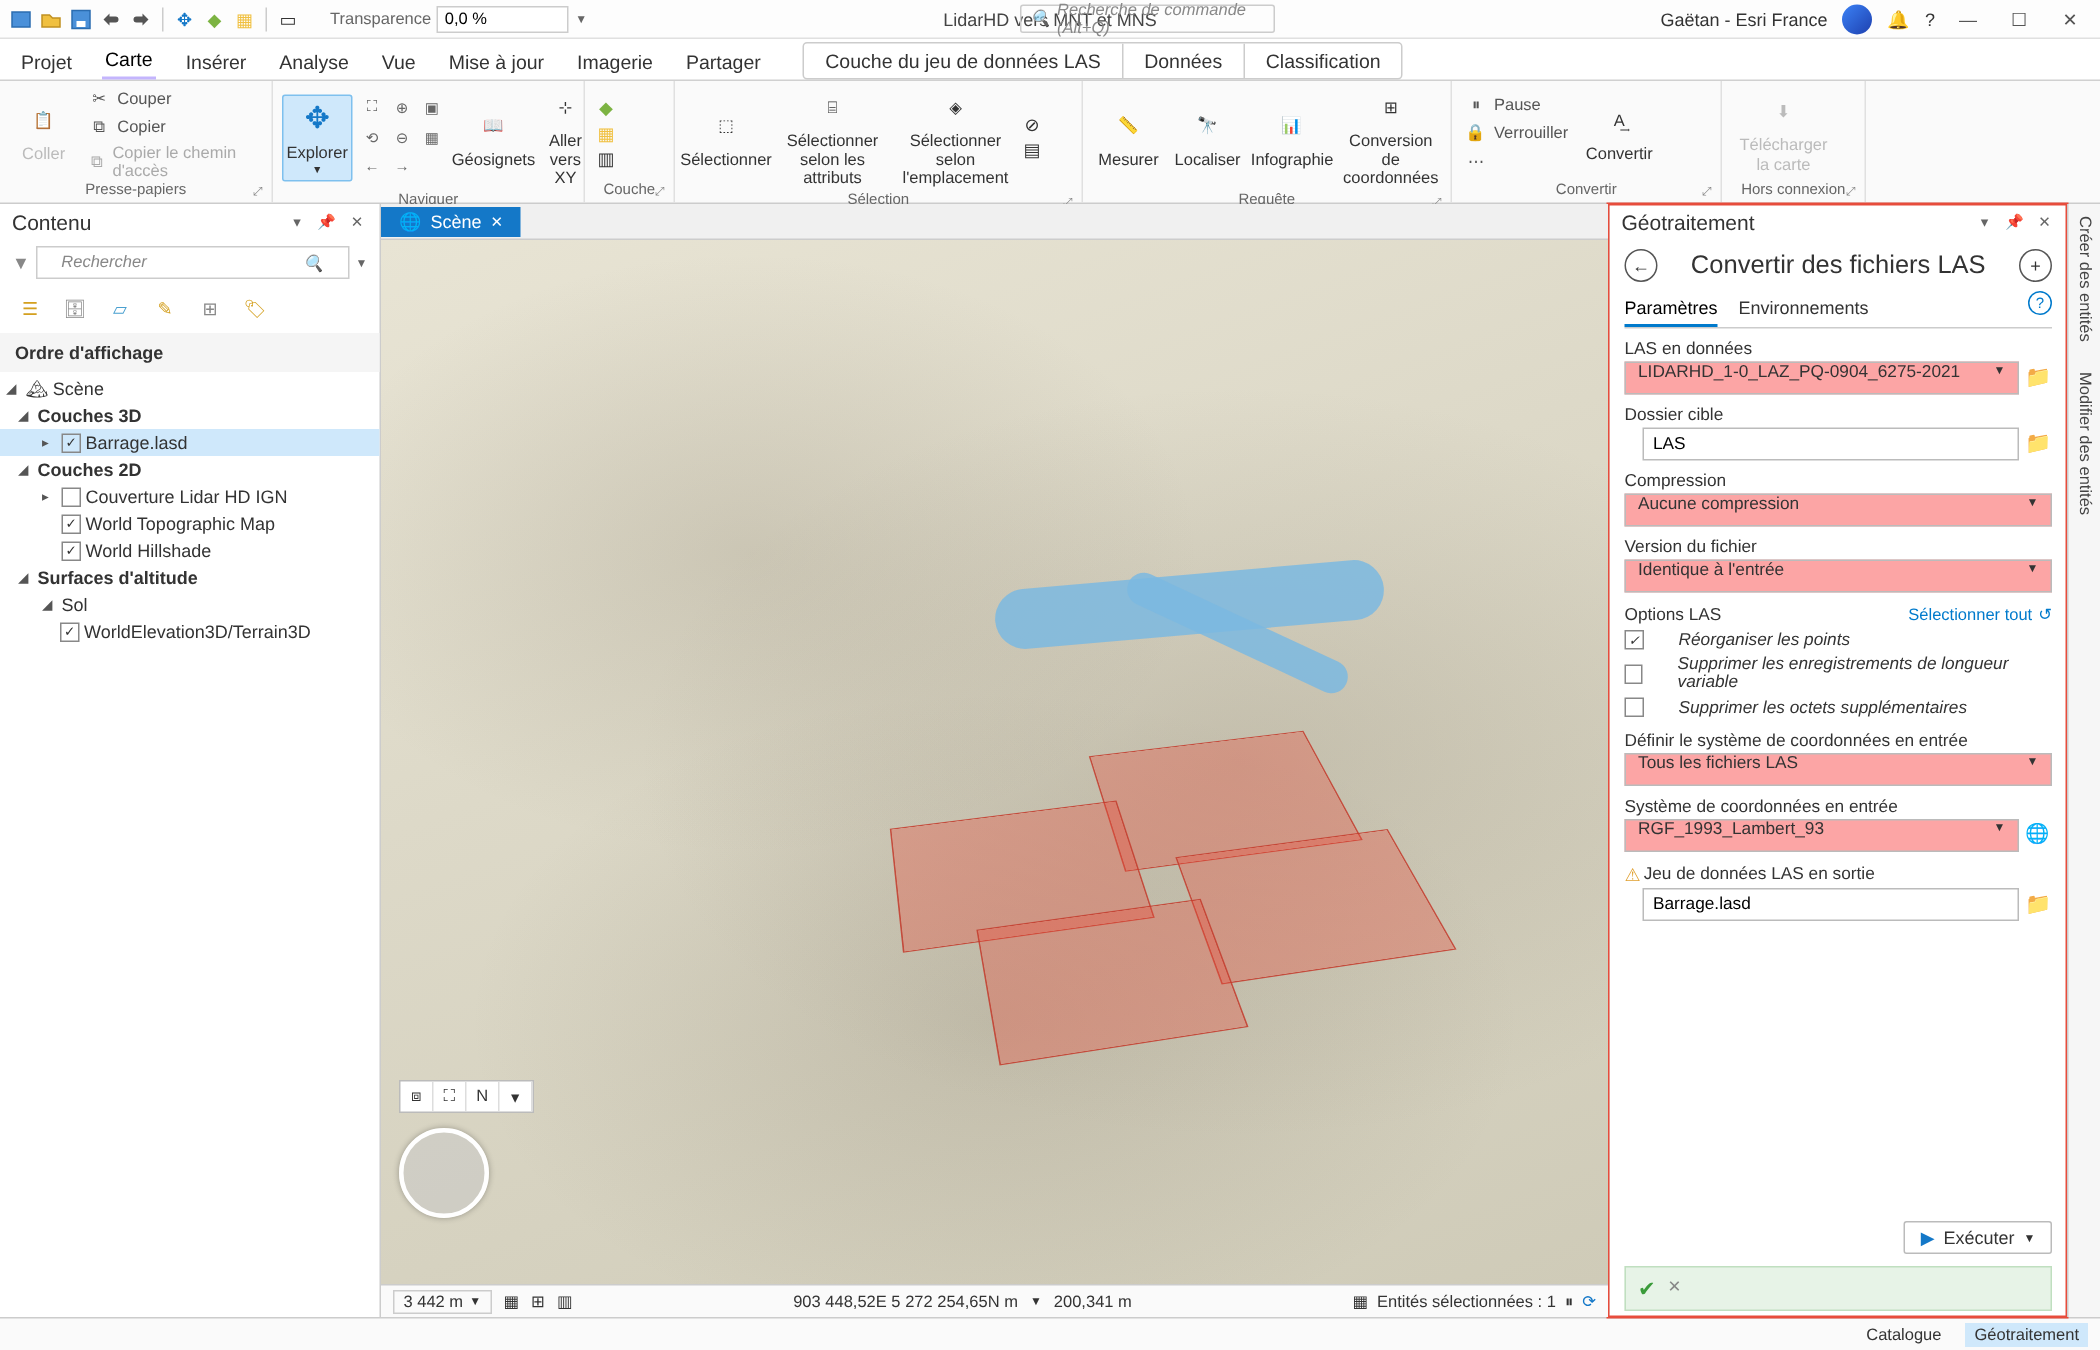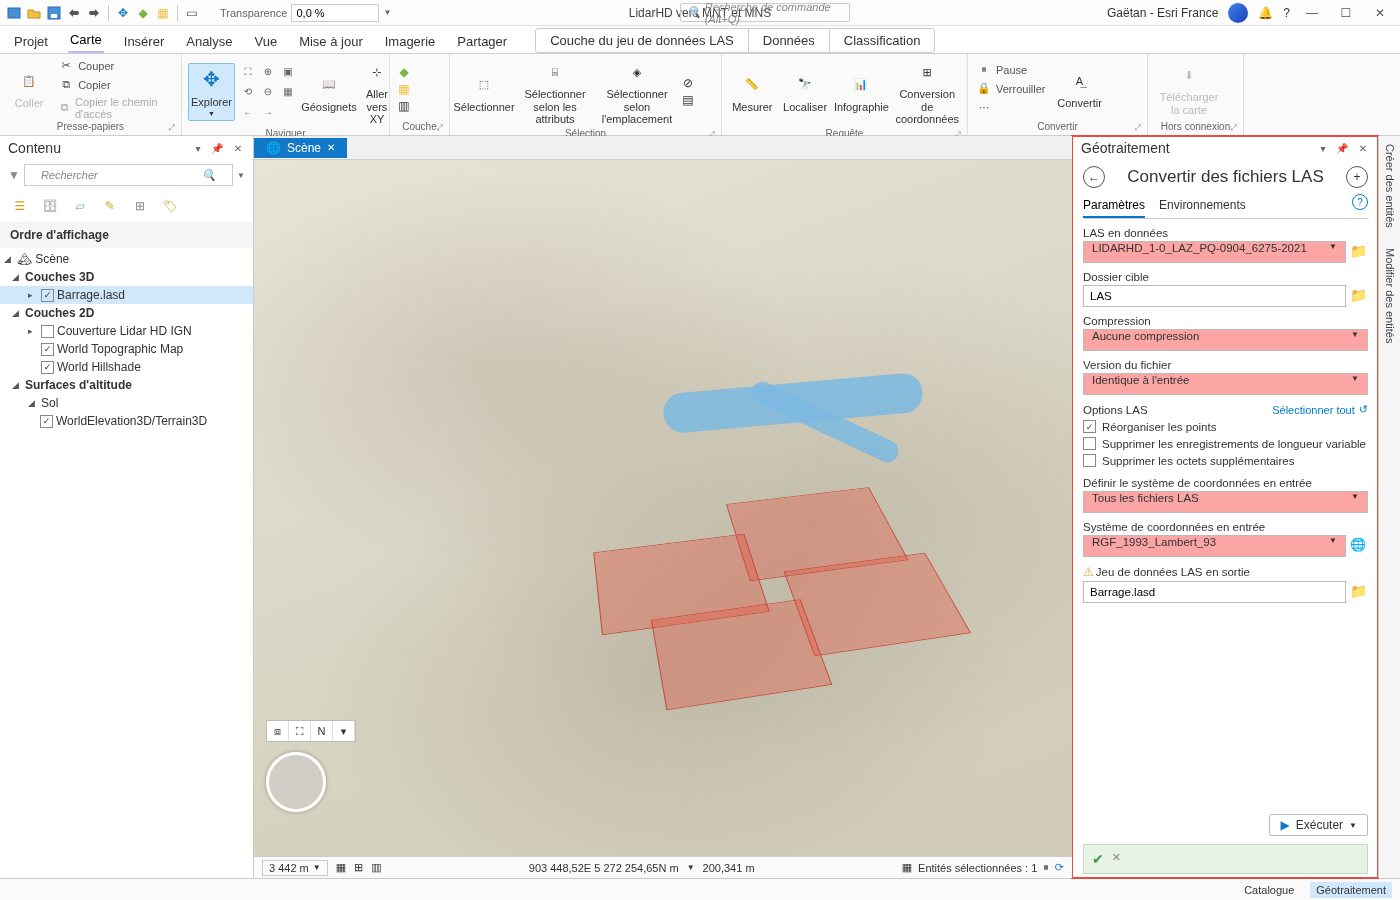--- a/index.html
+++ b/index.html
@@ -98,25 +98,25 @@
 .gp-tool-title { flex: 1; text-align: center; font-size: 17px; }
 .gp-circle-btn { width: 22px; height: 22px; border: 1.2px solid #555; border-radius: 50%; display: flex; align-items: center; justify-content: center; font-size: 12px; }
 .gp-tabs { display: flex; gap: 14px; border-bottom: 1px solid #ccc; margin-bottom: 8px; }
 .gp-tab { padding: 4px 0; font-size: 12px; }
 .gp-tab.active { border-bottom: 2px solid #007acc; color: #000; }
 .gp-help { margin-left: auto; color: #007acc; width: 16px; height: 16px; border: 1px solid #007acc; border-radius: 50%; display: flex; align-items: center; justify-content: center; font-size: 10px; }
 .gp-field { margin-bottom: 8px; }
 .gp-label { font-size: 11.5px; color: #333; margin-bottom: 2px; display: flex; align-items: center; }
 .gp-label .link { margin-left: auto; font-size: 11px; color: #007acc; display: flex; align-items: center; gap: 4px; }
 .gp-input-row { display: flex; gap: 4px; align-items: center; }
-.gp-input { flex: 1; height: 22px; border: 1px solid #bbb; padding: 0 6px; font-size: 11.5px; background: #fff; }
+.gp-input { flex: 1; height: 22px; border: 1px solid #bbb; padding: 0 6px; font-size: 11.5px; background: #fff; margin-left: 12px; }
 .gp-select { flex: 1; height: 22px; border: 1px solid #bbb; padding: 0 8px; font-size: 11.5px; background: #fca5a5; display: flex; align-items: flex-start; justify-content: space-between; }
 .gp-folder { width: 18px; height: 18px; color: #caa33a; font-size: 14px; }
 .gp-globe { width: 18px; height: 18px; color: #888; font-size: 13px; }
-.gp-check-row { display: flex; align-items: center; gap: 6px; font-size: 11.5px; padding: 2px 0; }
+.gp-check-row { display: flex; align-items: center; gap: 23px; font-size: 11.5px; padding: 2px 0; font-style: italic; }
 .gp-check { width: 13px; height: 13px; border: 1px solid #888; display: inline-flex; align-items: center; justify-content: center; font-size: 9px; }
 .gp-check.checked::after { content: "✓"; }
 .gp-warn { color: #e0a030; font-size: 12px; margin-right: 2px; }
 .gp-footer { padding: 8px 10px; display: flex; justify-content: flex-end; }
 .gp-run { border: 1px solid #bbb; background: #fff; padding: 3px 10px; font-size: 12px; display: flex; align-items: center; gap: 6px; border-radius: 2px; }
 .gp-run .play { color: #1478c8; }
 .gp-msg { background: #e7f3e7; border: 1px solid #c0dfc0; padding: 6px 8px; margin: 0 10px 4px 10px; font-size: 11px; display: flex; gap: 8px; }
 .gp-msg .ok { color: #3a9b3a; font-size: 14px; }
 .gp-msg .msg-body { flex: 1; }
 .gp-msg .msg-links { color: #007acc; font-size: 10.5px; margin-top: 2px; }

